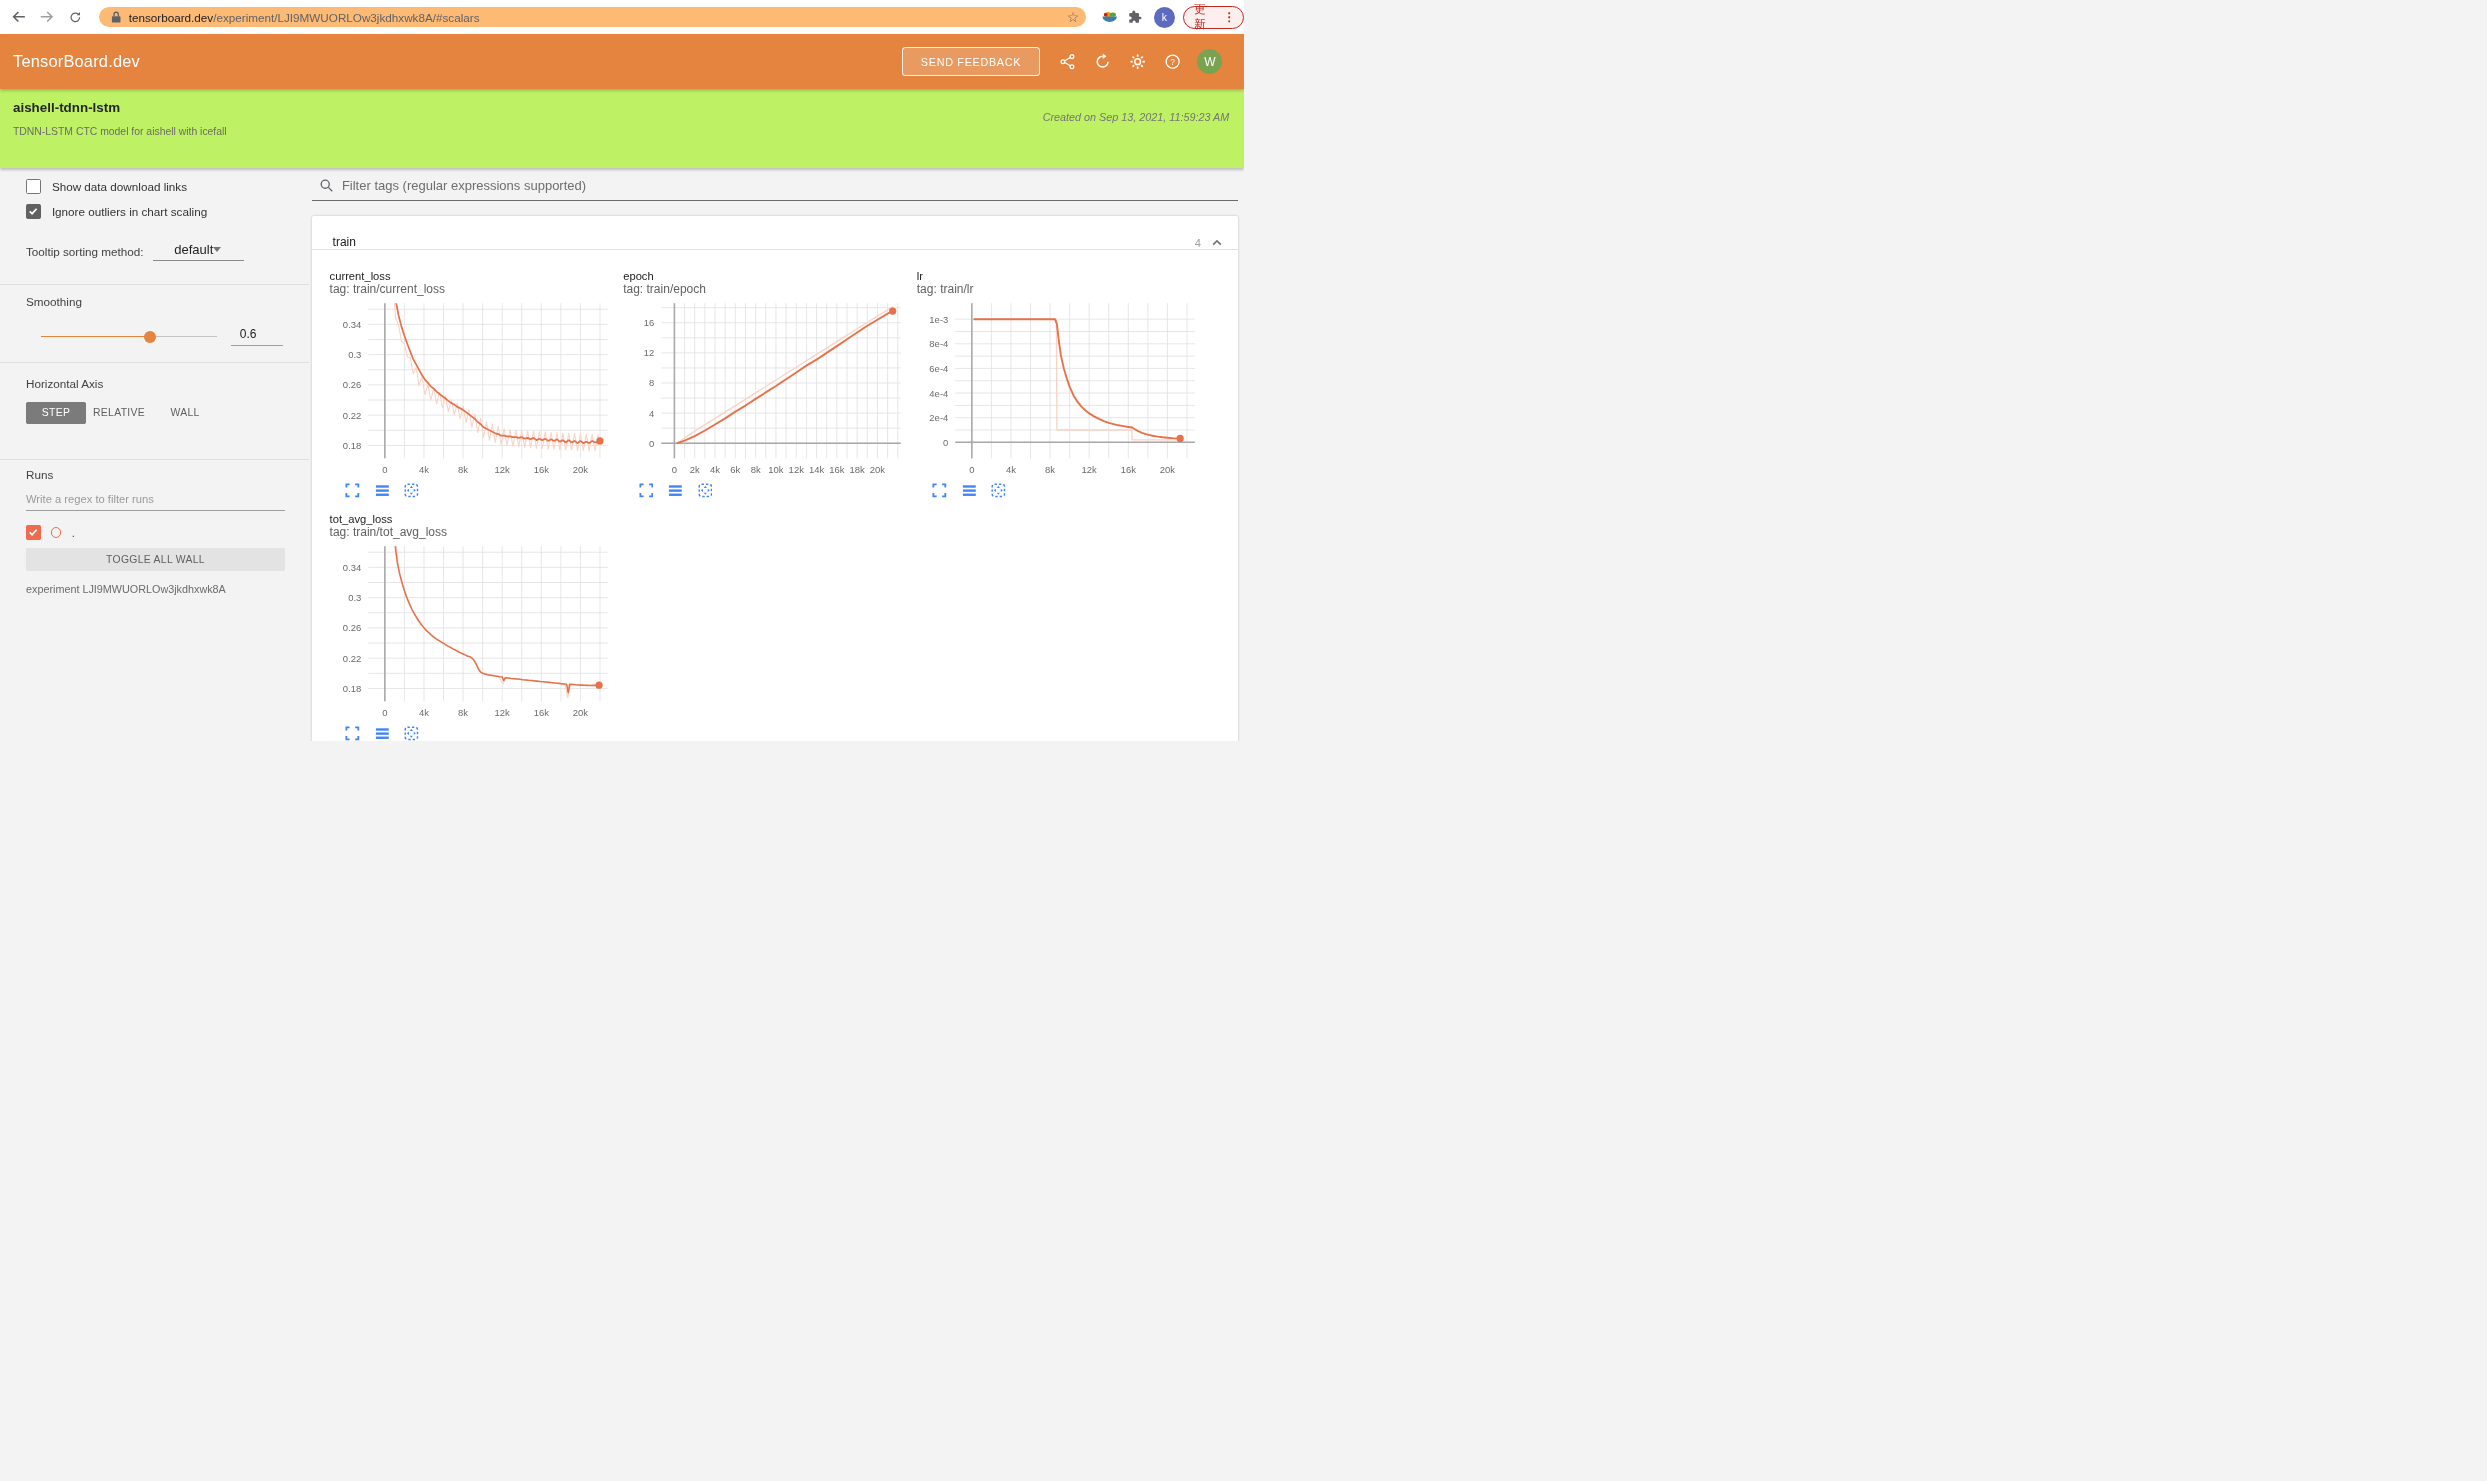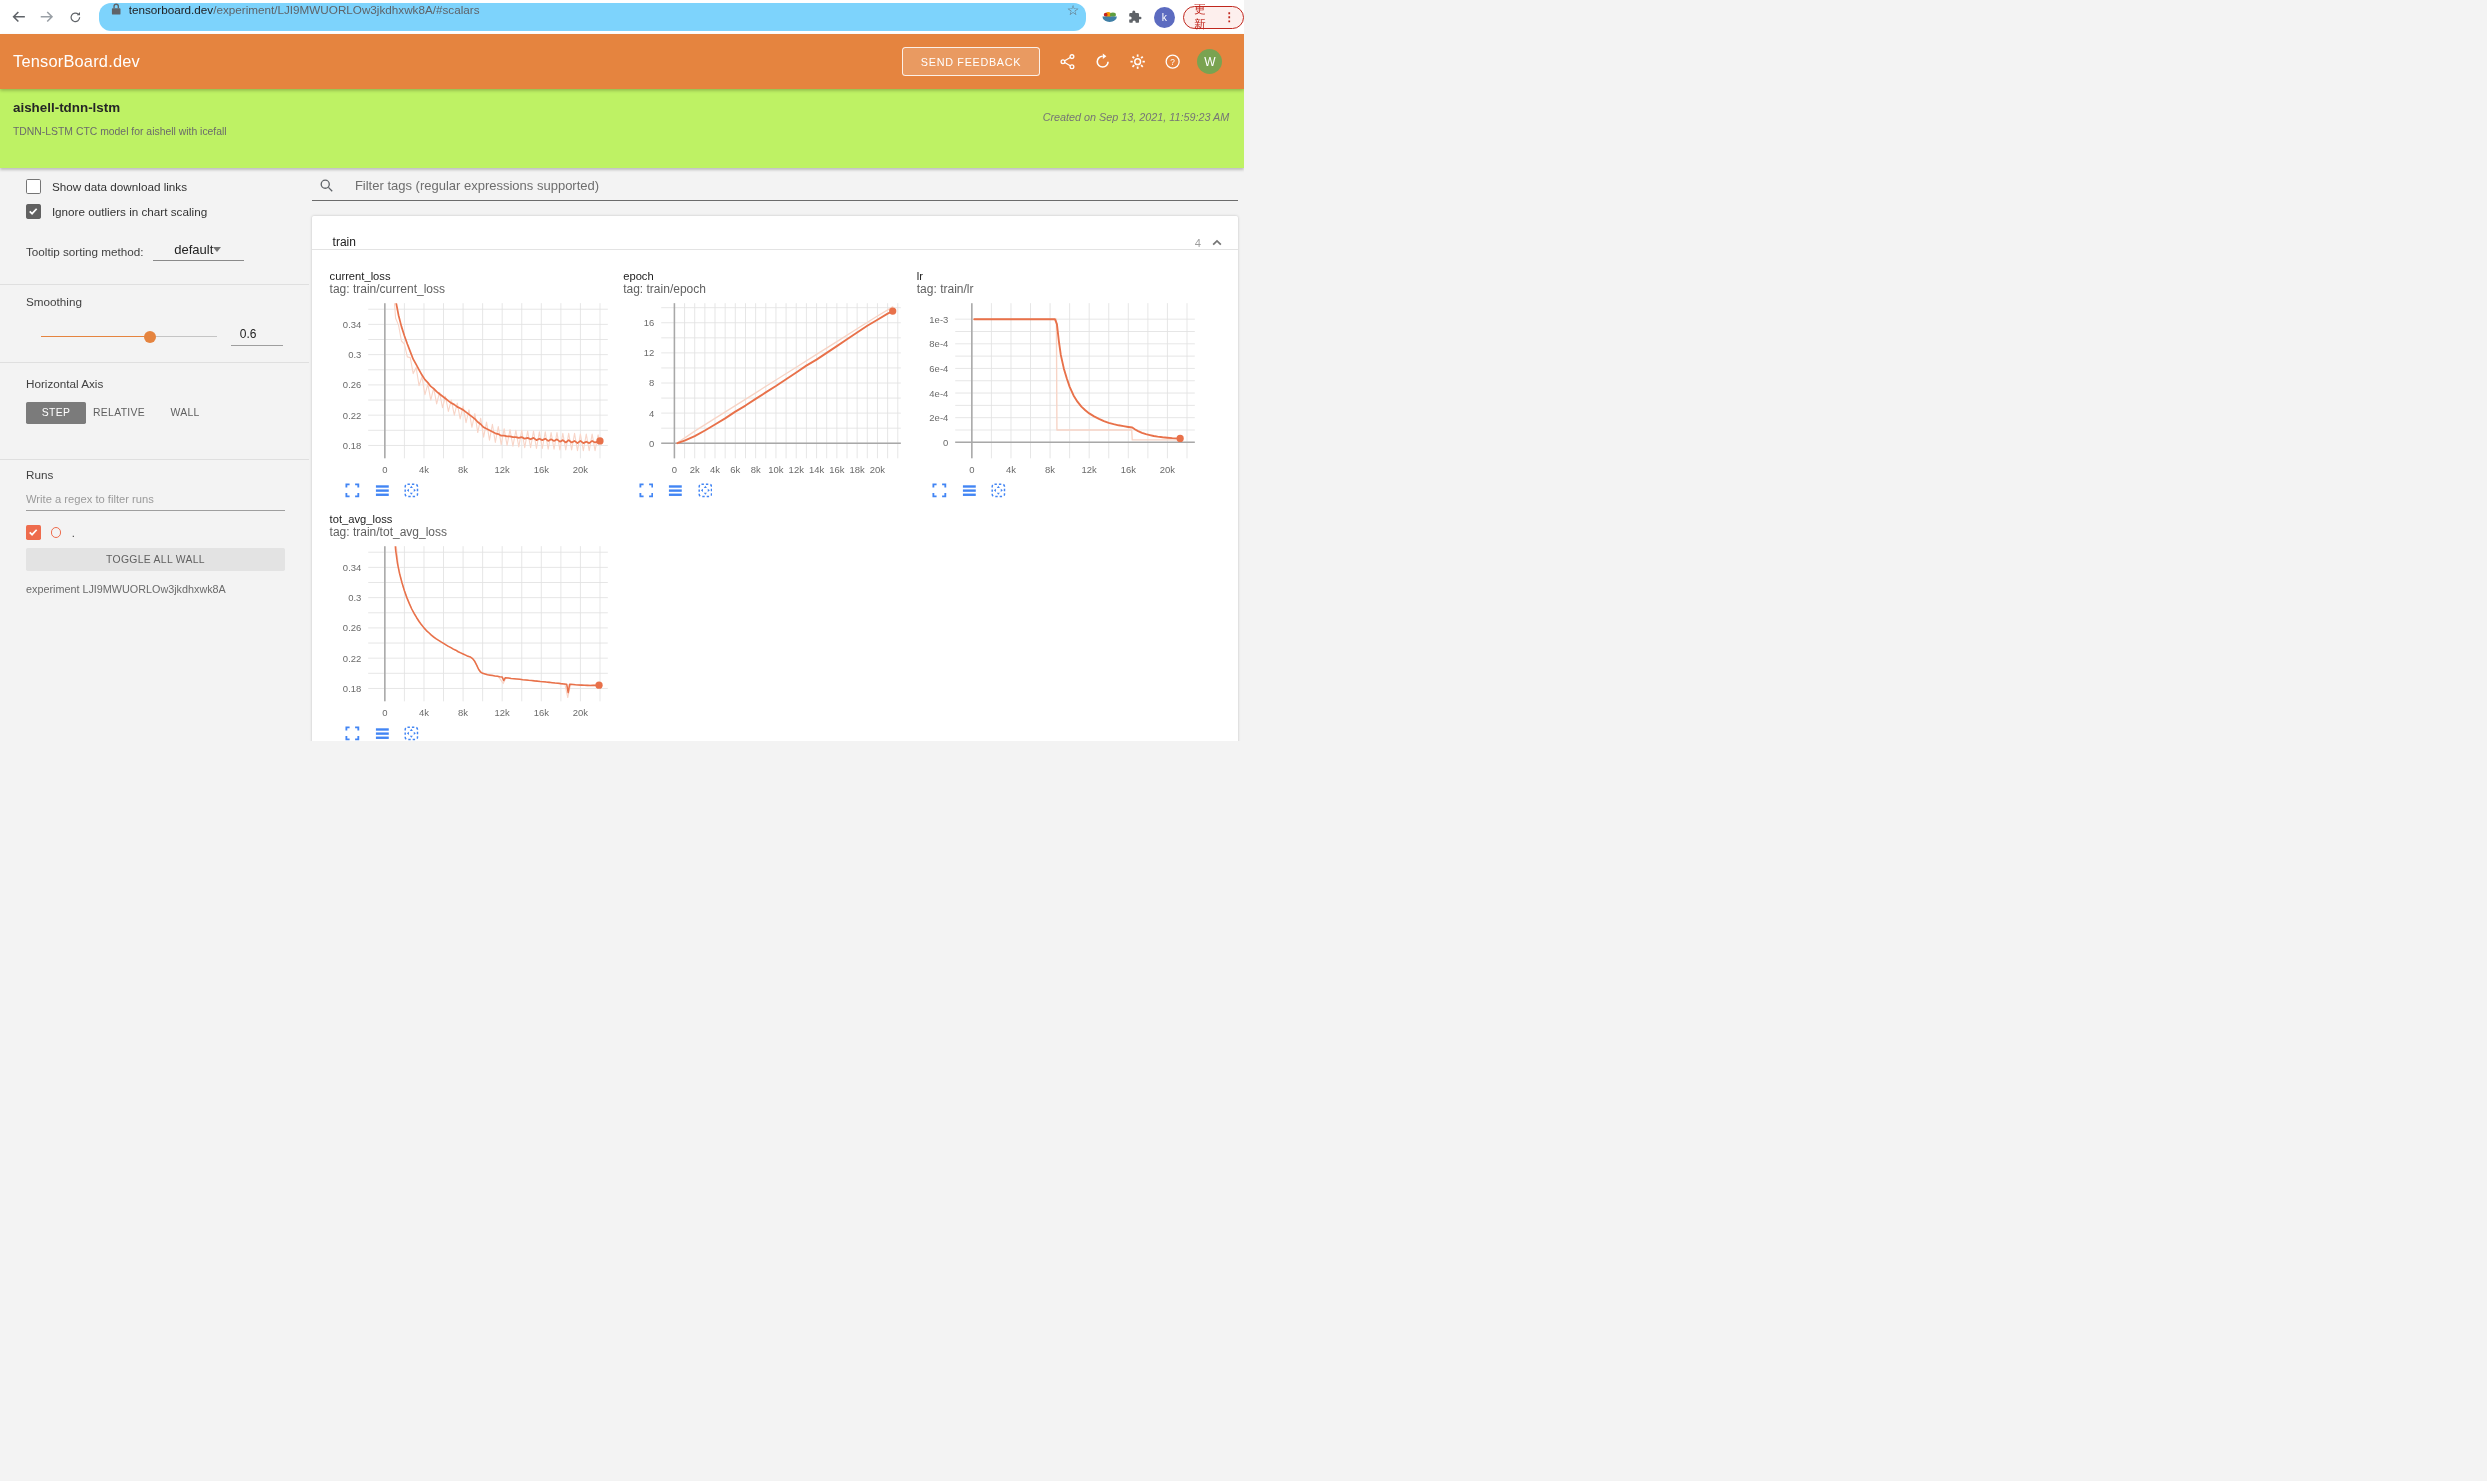--- a/index.html
+++ b/index.html
@@ -2,22 +2,22 @@
 <html style="font-size:14px"><head>
 <meta charset="utf-8">
 <style>
   * { margin:0; padding:0; box-sizing:border-box; }
   html,body { width:1244px; height:741px; overflow:hidden; background:#f3f3f3;
               font-family:"Liberation Sans", sans-serif; }
 
   
   .browser { height:34px; background:#fff; display:flex; align-items:center; }
   .nav-ic { width:28px; height:28px; display:grid; place-items:center; cursor:pointer; }
-  .omnibox { margin-left:10.4px; width:990px; height:28px; background:#7dd3fc; border-radius:12px;
-             display:flex; align-items:flex-start; padding:0 7px 0 11.2px; }
+  .omnibox { margin-left:10.4px; width:990px; height:20px; background:#fdba74; border-radius:12px;
+             display:flex; align-items:center; padding:0 7px 0 11.2px; }
   .omnibox .url { font-size:11.7px; color:#202124; margin-left:7.8px; white-space:nowrap; overflow:hidden; }
   .omnibox .url .path { color:#5f6368; }
   .omni-star { margin-left:auto; font-size:14px; color:#5f6368; cursor:pointer; line-height:1; }
   .ext-ic { width:26px; height:26px; display:grid; place-items:center; cursor:pointer; }
   .chrome-avatar { width:21px; height:21px; border-radius:50%; background:#5c6bc0; color:#fff;
                    font-size:10.4px; display:grid; place-items:center; margin:0 5.2px; cursor:pointer; }
   .update-pill { height:23px; border:1.7px solid #c0271e; background:#fdefed; color:#c0271e;
                  border-radius:12px; display:flex; align-items:center; gap:6px; padding:0 7.8px 0 9.5px;
                  font-size:11.7px; margin-left:3.5px; cursor:pointer; }
   .update-pill .dots { font-size:12px; font-weight:bold; letter-spacing:0; }
@@ -84,21 +84,21 @@
   .run-row { display:flex; align-items:center; margin:14px 0 0 26px; gap:10.4px; }
   .run-box { width:14.7px; height:14.7px; background:#ee6c4d; border-radius:1.7px; display:grid; place-items:center; cursor:pointer; }
   .run-circle { width:10.4px; height:10.4px; border:1.7px solid #ee6c4d; border-radius:50%; flex:none; }
   .run-name { font-size:11.2px; color:#424242; }
   .toggle-btn { margin:8.6px 0 0 26px; width:259px; background:#e3e3e3; border-radius:1.7px; text-align:center;
                 padding:6px 0; font-size:10.4px; letter-spacing:0.3px; color:#616161; cursor:pointer; }
   .exp-id { margin:12px 0 0 26px; font-size:10.8px; color:#6b6b6b; }
 
   
   .main { flex:1; padding:8.6px 6px 0 2.6px; }
-  .filter-row { display:flex; align-items:center; padding:1.7px 0 7px 7px; border-bottom:1.3px solid #6b6b6b;gap:13px; }
+  .filter-row { display:flex; align-items:center; padding:1.7px 0 7px 7px; border-bottom:1.3px solid #6b6b6b; }
   .filter-row .ph { font-size:13px; color:#6e6e6e; margin-left:8.6px; }
   .card { margin-top:14.7px; background:#fff; border-radius:1.7px; box-shadow:0 0.9px 2.6px rgba(0,0,0,.22); height:778px; }
   .card-hd { display:flex; align-items:flex-end; height:34px; padding:0 14.7px 0 21px; border-bottom:0.9px solid #e3e3e3; }
   .card-hd .name { font-size:12px; color:#212121; }
   .card-hd .count { margin-left:auto; font-size:11.2px; color:#9e9e9e; margin-right:10.4px; }
   .charts { display:flex; flex-wrap:wrap; padding:19px 0 0 18px; }
   .chart { width:285px; margin-right:8.6px; margin-bottom:14.7px; }
   .c-title { font-size:11.2px; color:#212121; line-height:14px; }
   .c-tag { font-size:12px; color:#616161; line-height:13px; margin-bottom:1.7px; }
   .plot { display:block; }

